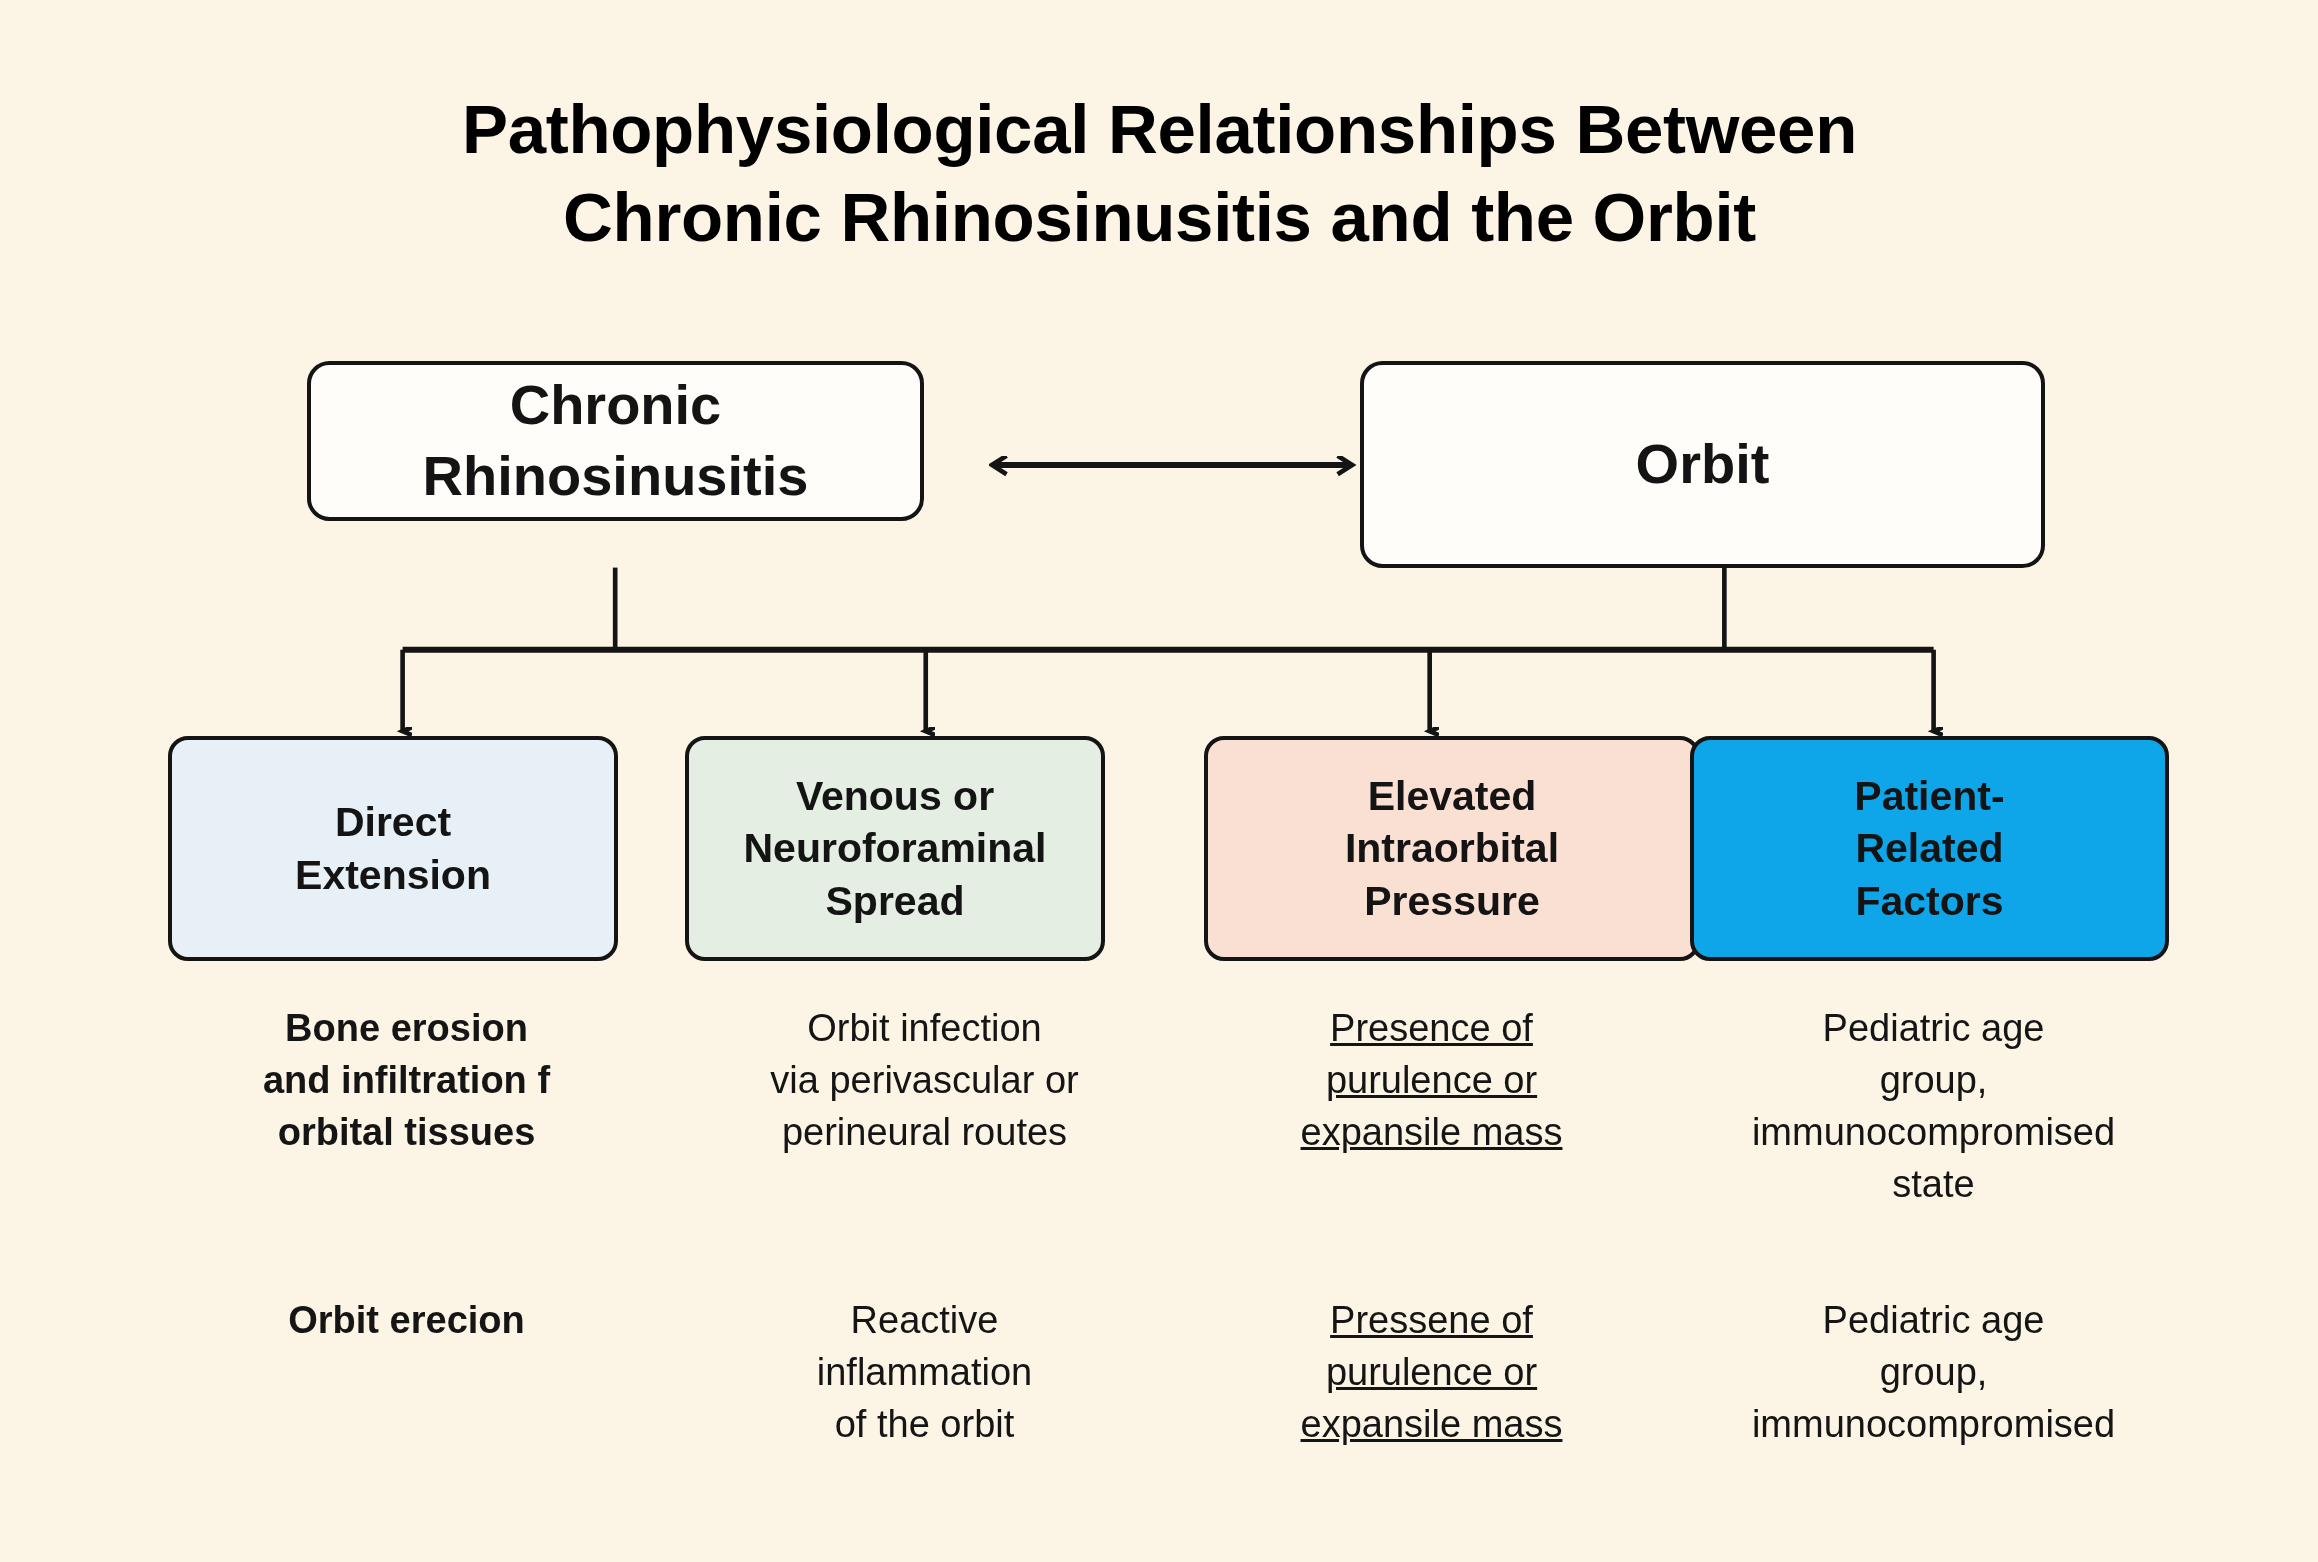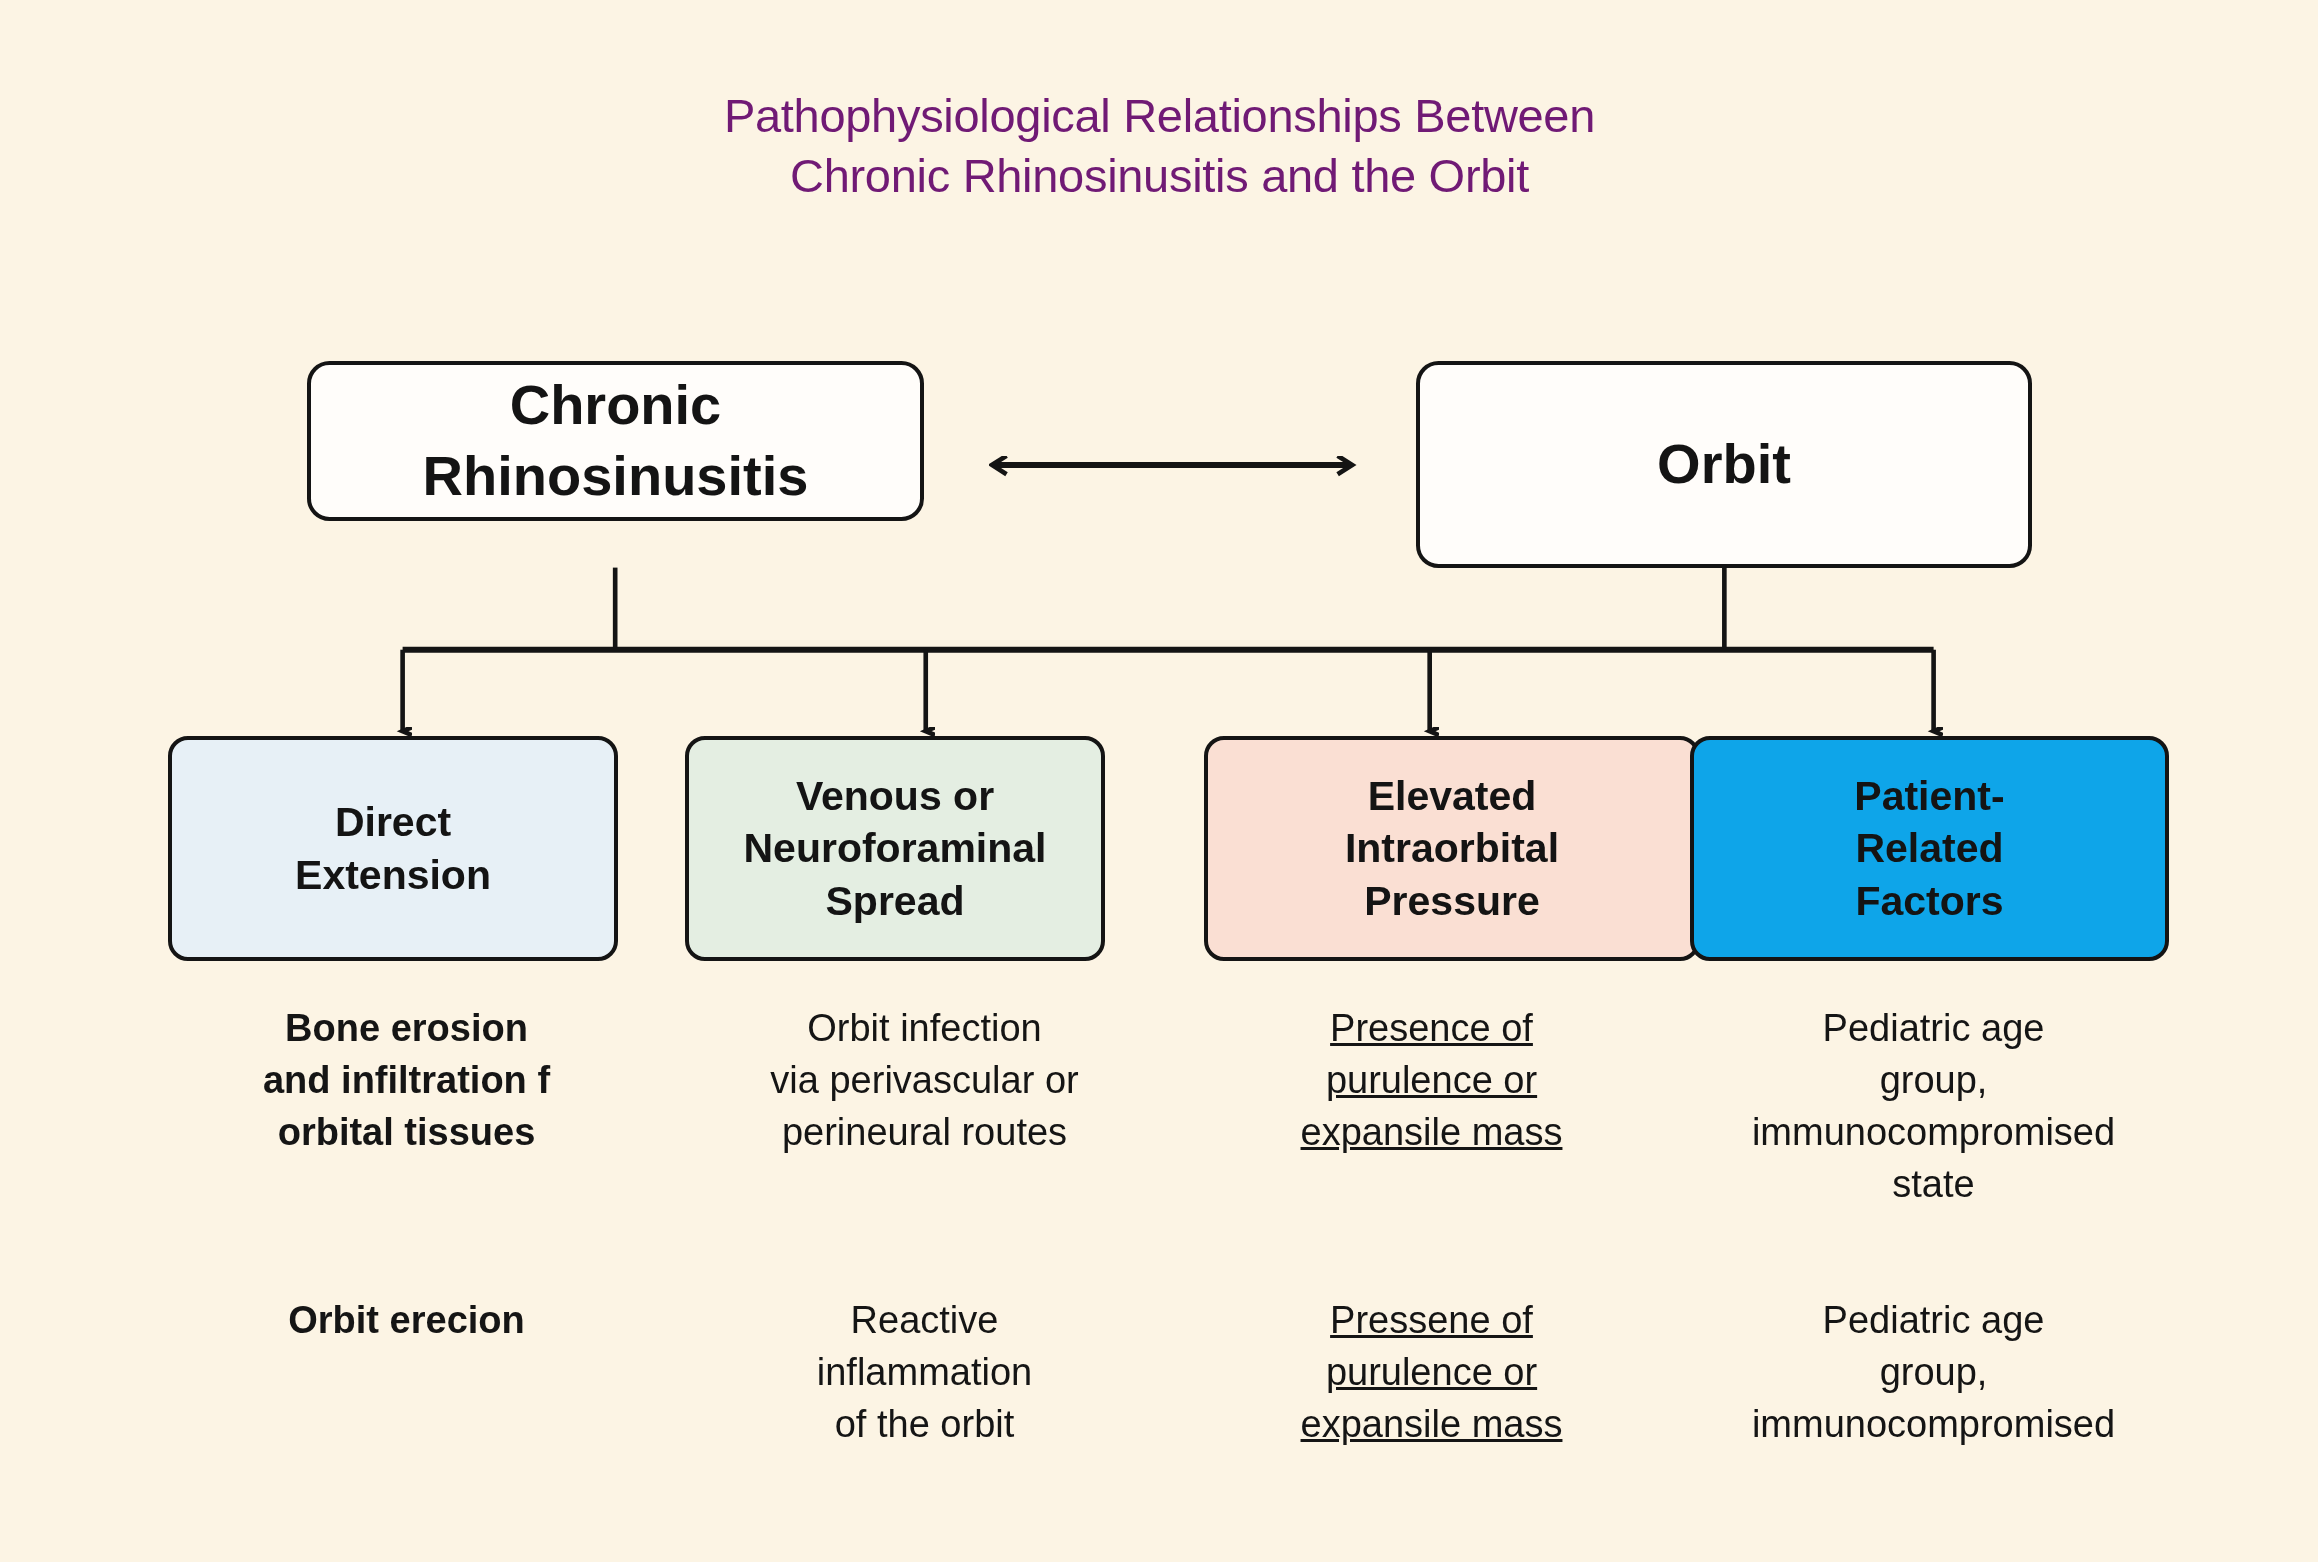--- a/index.html
+++ b/index.html
@@ -21,23 +21,23 @@
     box-sizing: border-box;
   }
 
   
   #title {
     position: absolute;
     left: 0;
     top: 86px;
     width: 2319px;
     text-align: center;
-    color: #701a75;
-    font-size: 47px;
-    font-weight: 400;
+    color: #000000;
+    font-size: 69px;
+    font-weight: 700;
     line-height: 1.28;
     letter-spacing: -0.3px;
   }
   #title .tline { display: block; }
 
   
   .topbox {
     position: absolute;
     box-sizing: border-box;
     background: #fffdfa;
@@ -52,23 +52,23 @@
     font-weight: 700;
     line-height: 1.26;
   }
   #box-crs {
     left: 307px;
     top: 361px;
     width: 617px;
     height: 160px;
   }
   #box-orbit {
-    left: 1416px;
+    left: 1360px;
     top: 361px;
-    width: 616px;
+    width: 685px;
     height: 207px;
   }
   .topbox .tb-line { display: block; }
 
   
   .catbox {
     position: absolute;
     box-sizing: border-box;
     border: 4.6px solid #141414;
     border-radius: 20px;

